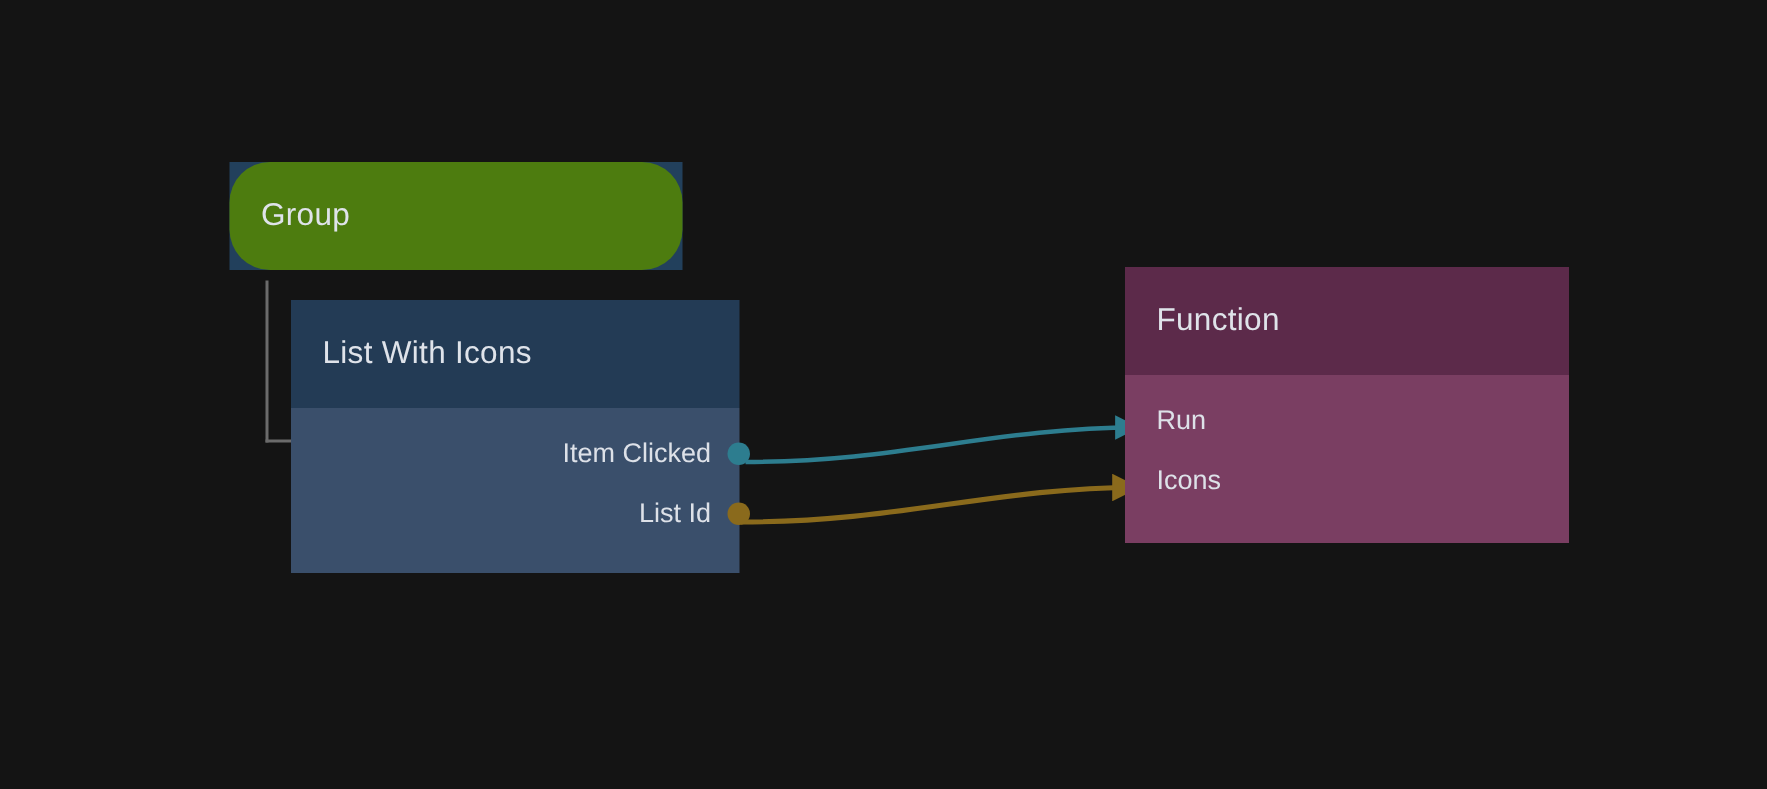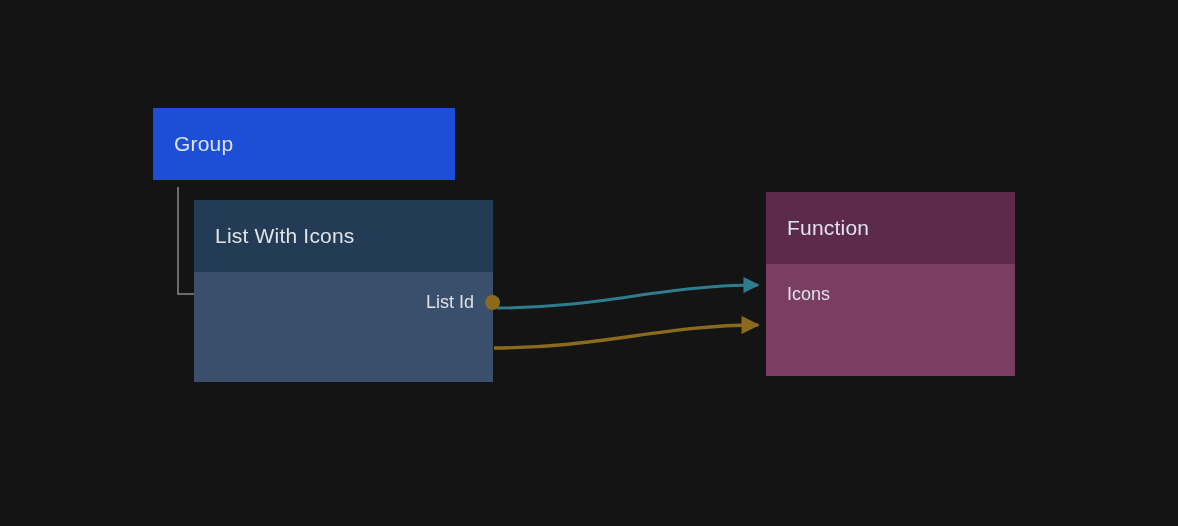--- a/index.html
+++ b/index.html
@@ -153,46 +153,53 @@
     </defs>
 
     <path id="edge-0" fill="none" stroke="#2d7d8f" stroke-width="3" marker-end="url(#arrow-teal)" d="M 497 308 C 600 308, 663 285, 758 285"></path>
 
     <path id="edge-1" fill="none" stroke="#8a6a1c" stroke-width="3.4" marker-end="url(#arrow-gold)" d="M 494 348 C 600 348, 663 325, 758 325"></path>
   </svg>
 
   <div id="group-child-bracket" style="border-left-color: rgb(107, 107, 107); border-bottom-color: rgb(107, 107, 107);"></div>
 
   <div class="node" id="node-group" style="left: 153px; top: 108px; width: 302px;">
-    <div class="node-header" style="background: #1d4ed8;">
+    <div class="node-header" style="background: #4d7c0f; border-radius: 27px;">
       <span class="node-title">Group</span>
     </div>
   </div>
 
   <div class="node" id="node-list" style="left: 194px; top: 200px; width: 299px; border-radius: 19px;">
     <div class="node-header" style="background: rgb(35, 59, 85);">
       <span class="node-title">List With Icons</span>
     </div>
     <div class="node-body" style="background: rgb(58, 79, 107);">
 
+      <div class="port-row out">
+        <span class="port-label">Item Clicked</span>
+        <span class="port-dot" style="background:#2d7d8f;"></span>
+      </div>
 
       <div class="port-row out">
         <span class="port-label">List Id</span>
         <span class="port-dot" style="background:#8a6a1c;"></span>
       </div>
 
     </div>
   </div>
 
-  <div class="node" id="node-function" style="left: 766px; top: 178px; width: 249px; margin-top: 14px;">
+  <div class="node" id="node-function" style="left: 750px; top: 178px; width: 296px;">
     <div class="node-header" style="background: rgb(92, 42, 74);">
       <span class="node-title">Function</span>
     </div>
     <div class="node-body" style="background: rgb(122, 62, 98);">
 
+      <div class="port-row in">
+        <span class="port-label">Run</span>
+      </div>
 
       <div class="port-row in">
         <span class="port-label">Icons</span>
       </div>
 
     </div>
   </div>
 
 </div>
 

